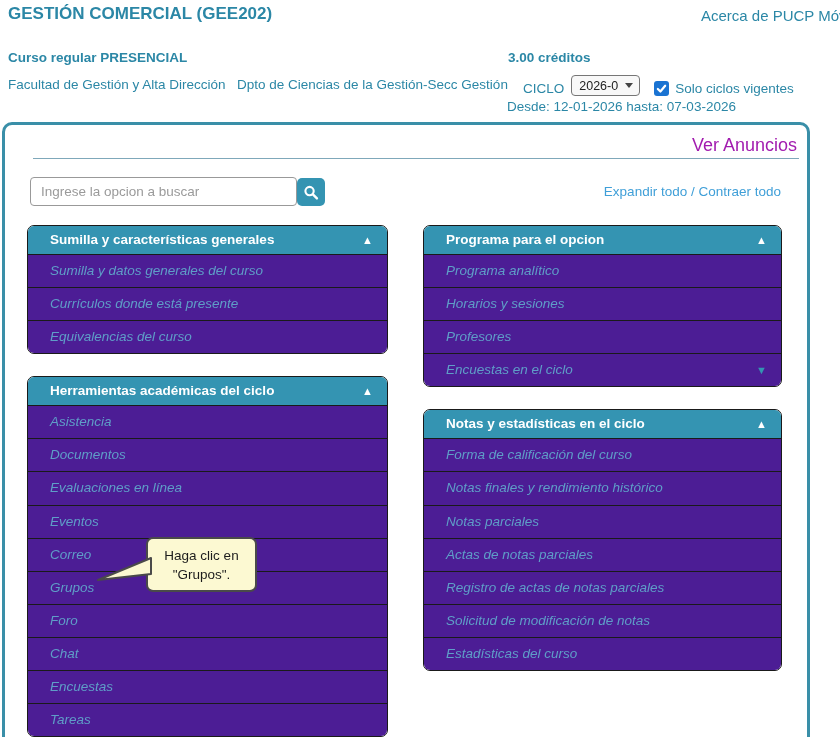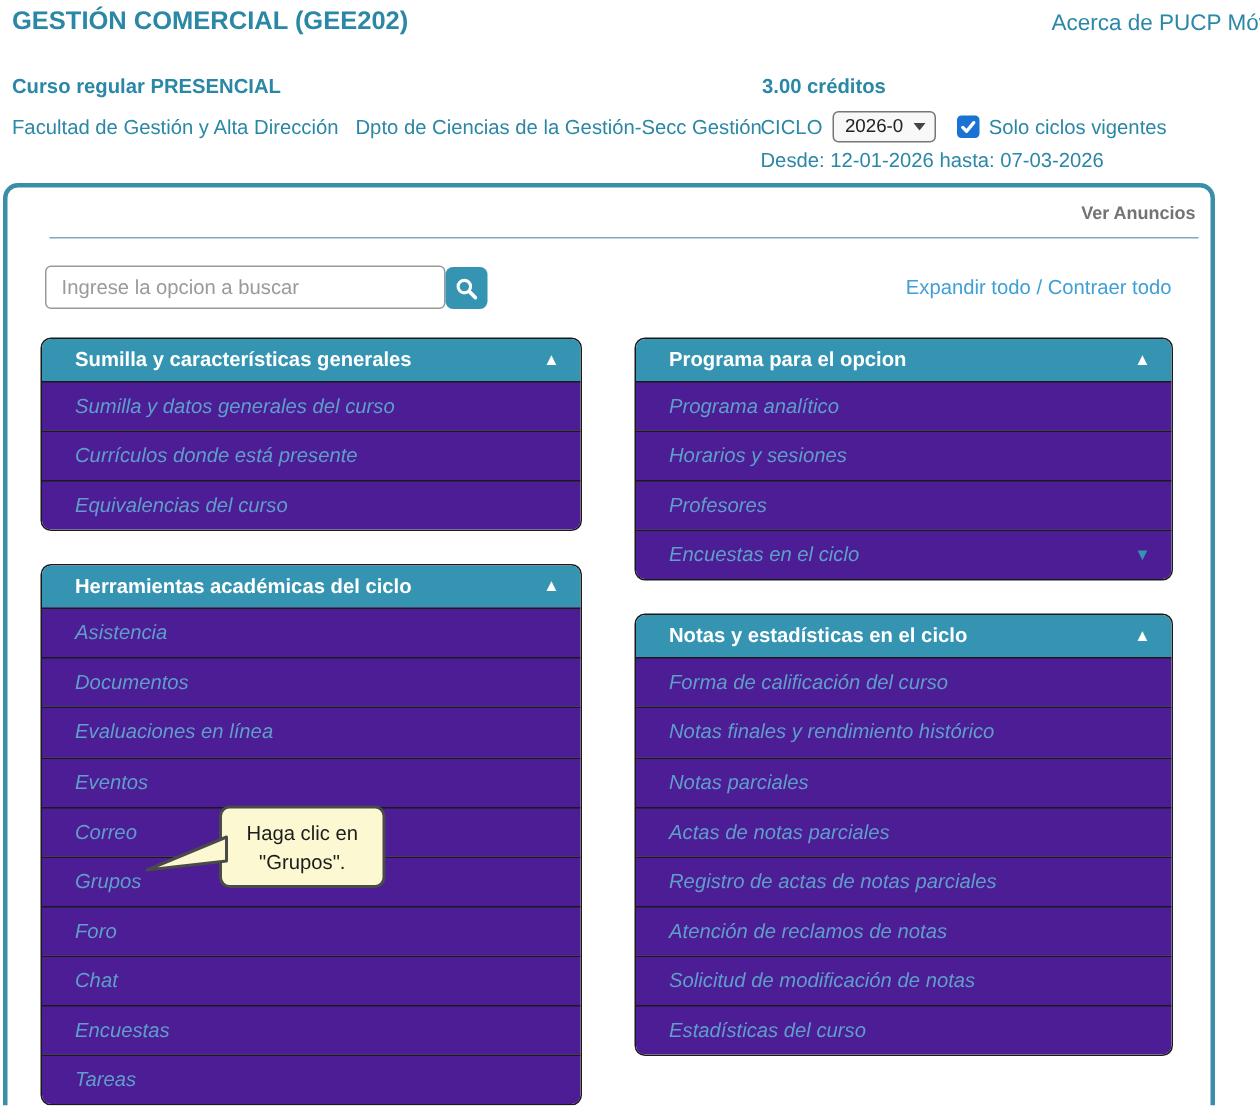--- a/index.html
+++ b/index.html
@@ -17,30 +17,30 @@
   body{margin:0;font-family:"Liberation Sans",sans-serif;background:#fff;}
   .page{position:relative;width:840px;height:737px;overflow:hidden;background:#fff;}
 
   
   .page-title{position:absolute;left:8px;top:4px;font-size:17px;font-weight:bold;color:var(--teal-text);white-space:nowrap;}
   .about-link{position:absolute;left:701px;top:7px;font-size:15px;color:var(--teal-text);white-space:nowrap;text-decoration:none;}
   .course-type{position:absolute;left:8px;top:50px;font-size:13.5px;font-weight:bold;color:var(--teal-text);white-space:nowrap;}
   .credits{position:absolute;left:508px;top:50px;font-size:13.5px;font-weight:bold;color:var(--teal-text);white-space:nowrap;}
   .faculty{position:absolute;left:8px;top:77px;font-size:13.5px;color:var(--teal-text);white-space:nowrap;}
   .dept{position:absolute;left:237px;top:77px;font-size:13.5px;color:var(--teal-text);white-space:nowrap;}
-  .ciclo-row{position:absolute;left:507px;top:72px;height:24px;display:flex;align-items:center;font-size:13.5px;color:var(--teal-text);white-space:nowrap;}
+  .ciclo-row{position:absolute;left:523px;top:72px;height:24px;display:flex;align-items:flex-end;font-size:13.5px;color:var(--teal-text);white-space:nowrap;}
   .ciclo-label{margin-right:7px;}
   .select-box{display:inline-flex;align-items:center;height:21px;padding:0 6px 0 7px;border:1px solid #767676;border-radius:4px;background:#f8f8f8;color:#222;font-size:12.5px;cursor:default;}
   .sel-arrow{width:0;height:0;border-left:4px solid transparent;border-right:4px solid transparent;border-top:5px solid #444;margin-left:7px;display:inline-block;}
   .checkbox{width:15px;height:15px;border-radius:3px;background:var(--checkbox-blue);margin:0 6px 0 14px;display:inline-flex;align-items:center;justify-content:center;}
   .date-range{position:absolute;left:507px;top:99px;font-size:13.5px;color:var(--teal-text);white-space:nowrap;}
 
   
   .main-panel{position:absolute;left:2px;top:122px;width:808px;height:660px;border:3px solid var(--panel-border-teal);border-radius:10px;background:#fff;}
-  .ver-anuncios{position:absolute;top:10px;right:10px;font-size:12px;font-weight:bold;color:#737373;white-space:nowrap;}
+  .ver-anuncios{position:absolute;top:10px;right:10px;font-size:18px;font-weight:normal;color:#a21caf;white-space:nowrap;}
   .divider{position:absolute;top:33px;left:28px;right:8px;height:1px;background:#7fa8ba;}
   .search-input{position:absolute;left:25px;top:52px;width:267px;height:29px;border:1px solid #999;border-radius:4px;padding:0 10px;font-size:13.5px;font-family:"Liberation Sans",sans-serif;color:#333;outline:none;}
   .search-input::placeholder{color:#9a9a9a;}
   .search-btn{position:absolute;left:292px;top:53px;width:28px;height:28px;background:var(--accent);border:none;border-radius:5px;display:flex;align-items:center;justify-content:center;cursor:pointer;}
   .expand-links{position:absolute;top:59px;right:26px;font-size:13.5px;color:var(--link-blue);white-space:nowrap;}
   .expand-links a{color:var(--link-blue);text-decoration:none;cursor:pointer;}
 
   
   .column{position:absolute;top:100px;}
   .column-left{left:22px;width:361px;}
@@ -125,21 +125,20 @@
           <div class="panel-item"><span>Profesores</span></div>
           <div class="panel-item"><span>Encuestas en el ciclo</span><span class="chevron">▼</span></div>
         </div>
         <div class="panel">
           <div class="panel-header"><span>Notas y estadísticas en el ciclo</span><span class="arrow">▲</span></div>
           <div class="panel-item"><span>Forma de calificación del curso</span></div>
           <div class="panel-item"><span>Notas finales y rendimiento histórico</span></div>
           <div class="panel-item"><span>Notas parciales</span></div>
           <div class="panel-item"><span>Actas de notas parciales</span></div>
           <div class="panel-item"><span>Registro de actas de notas parciales</span></div>
-          <div class="panel-item"><span>Atención de reclamos de notas</span></div>
           <div class="panel-item"><span>Solicitud de modificación de notas</span></div>
           <div class="panel-item"><span>Estadísticas del curso</span></div>
         </div>
       </div>
   </div>
 
   <div class="callout">
     <div>Haga clic en</div>
     <div>"Grupos".</div>
   </div>

